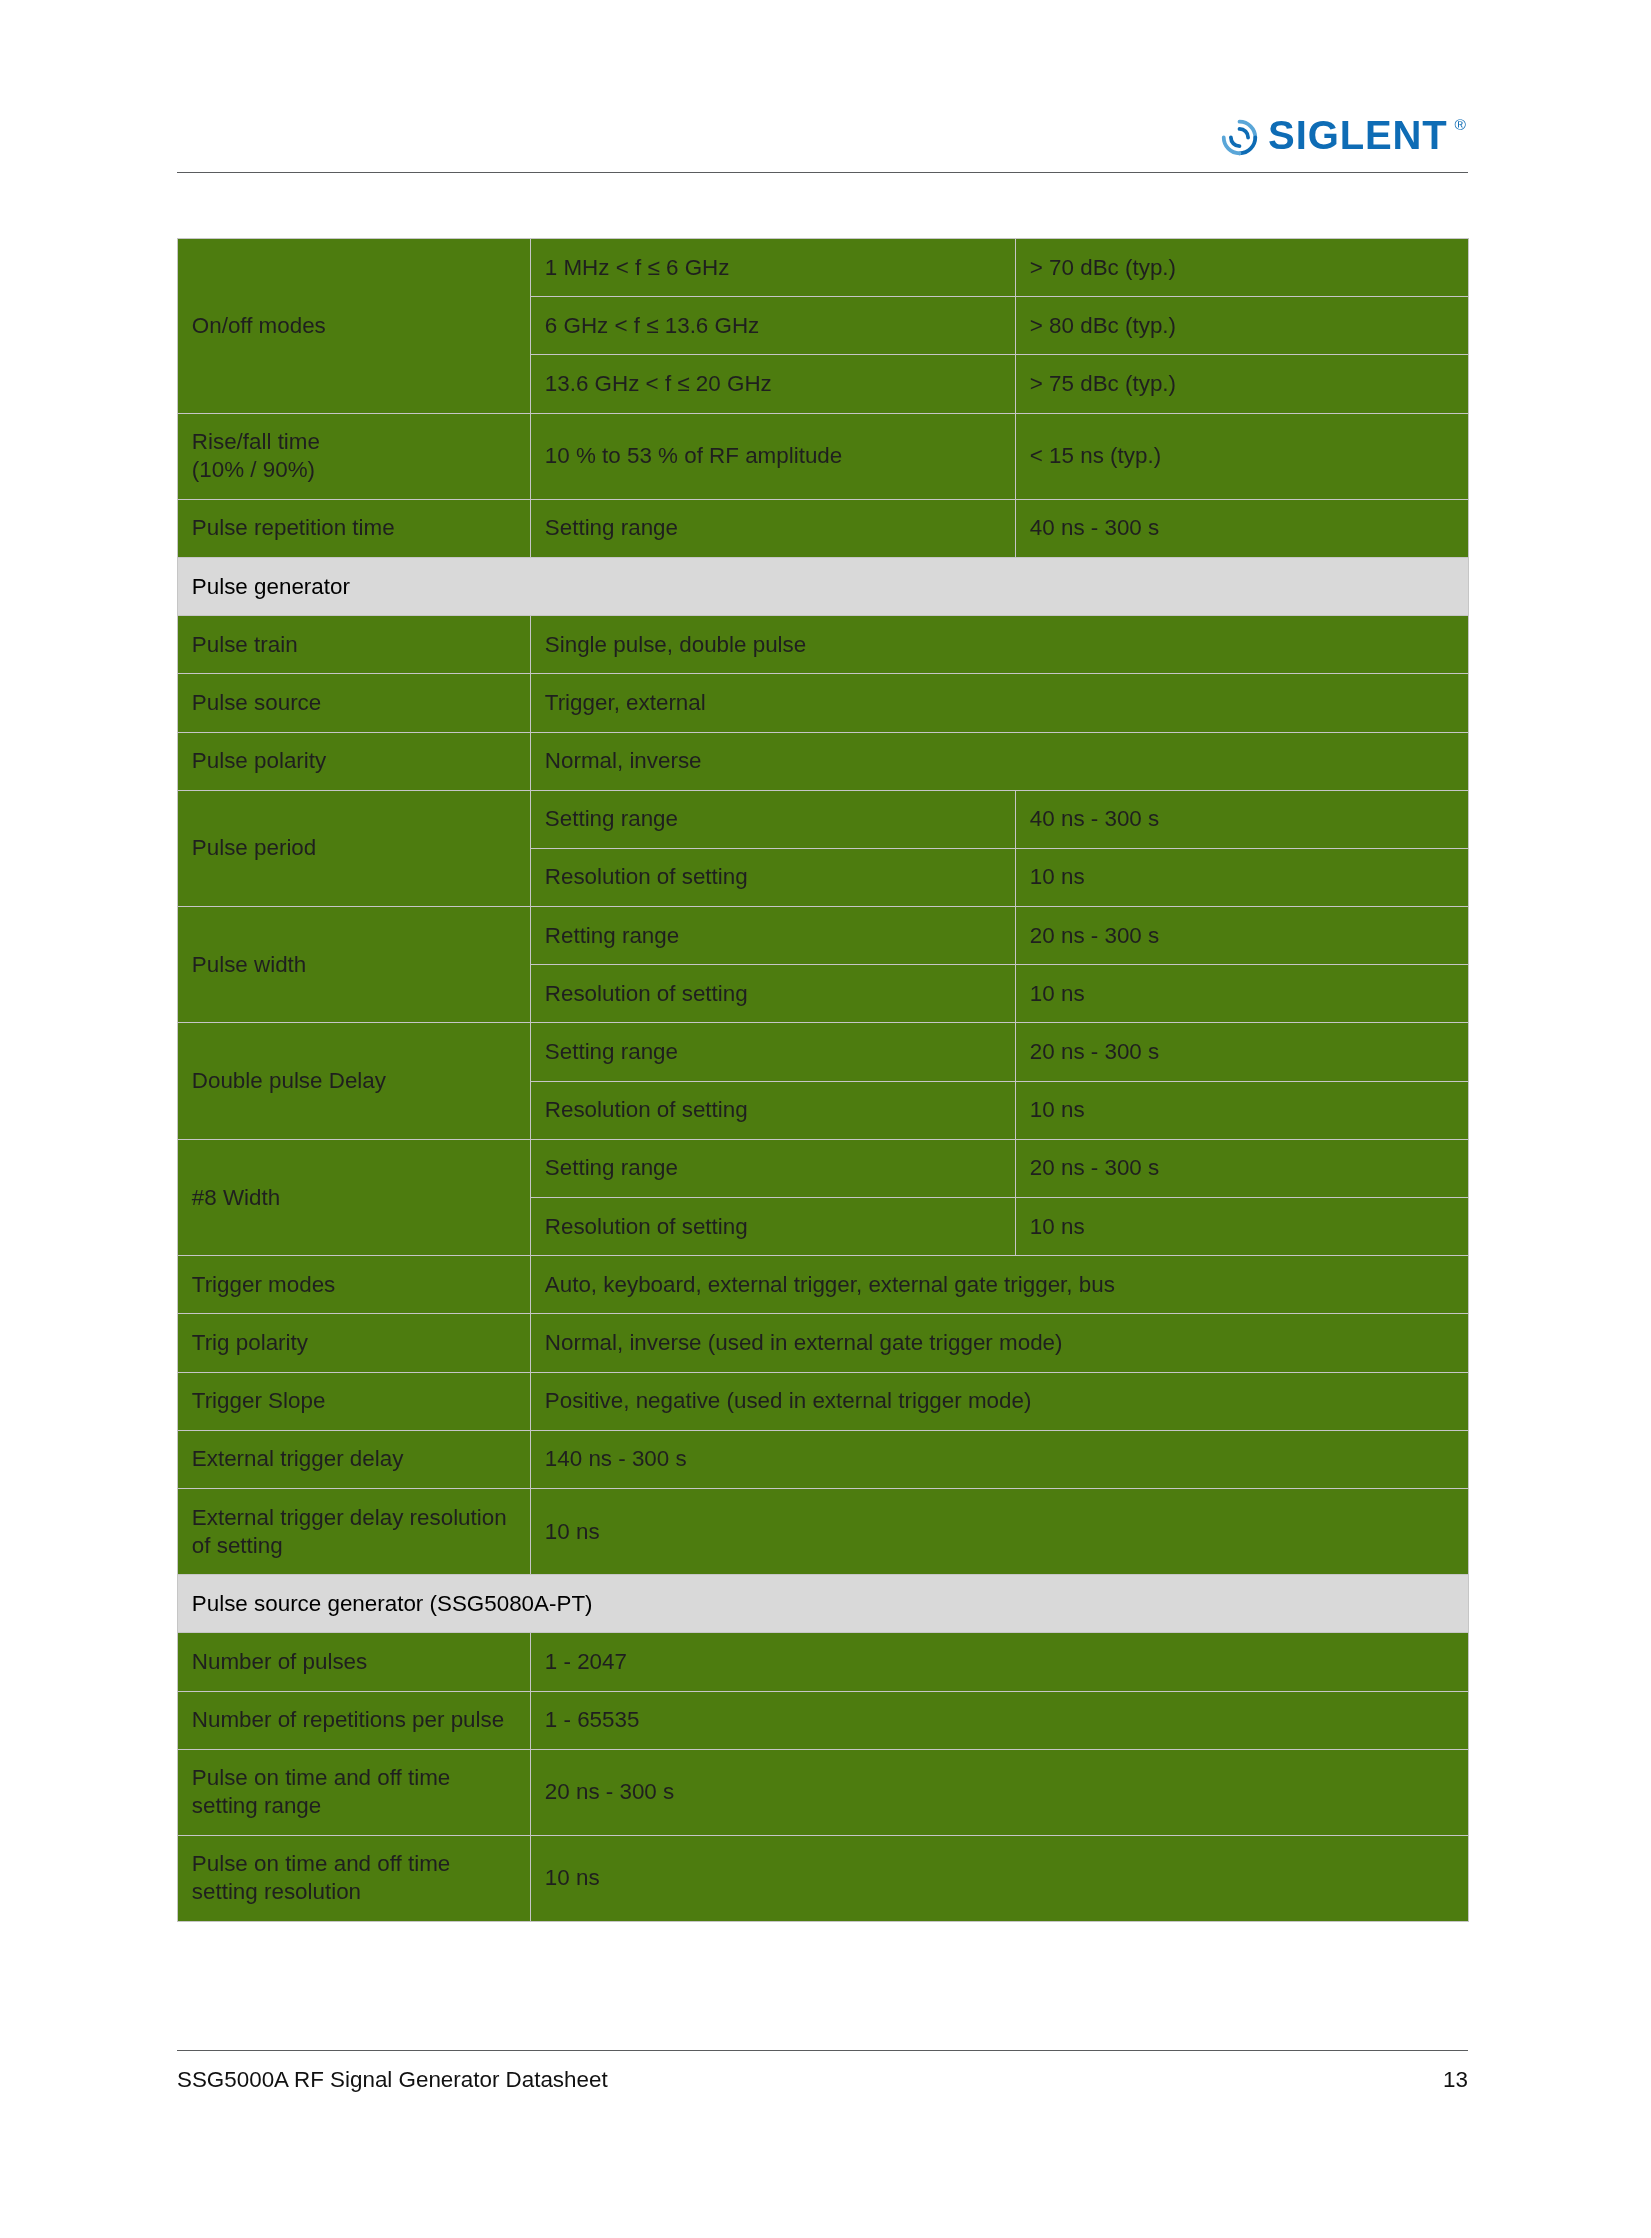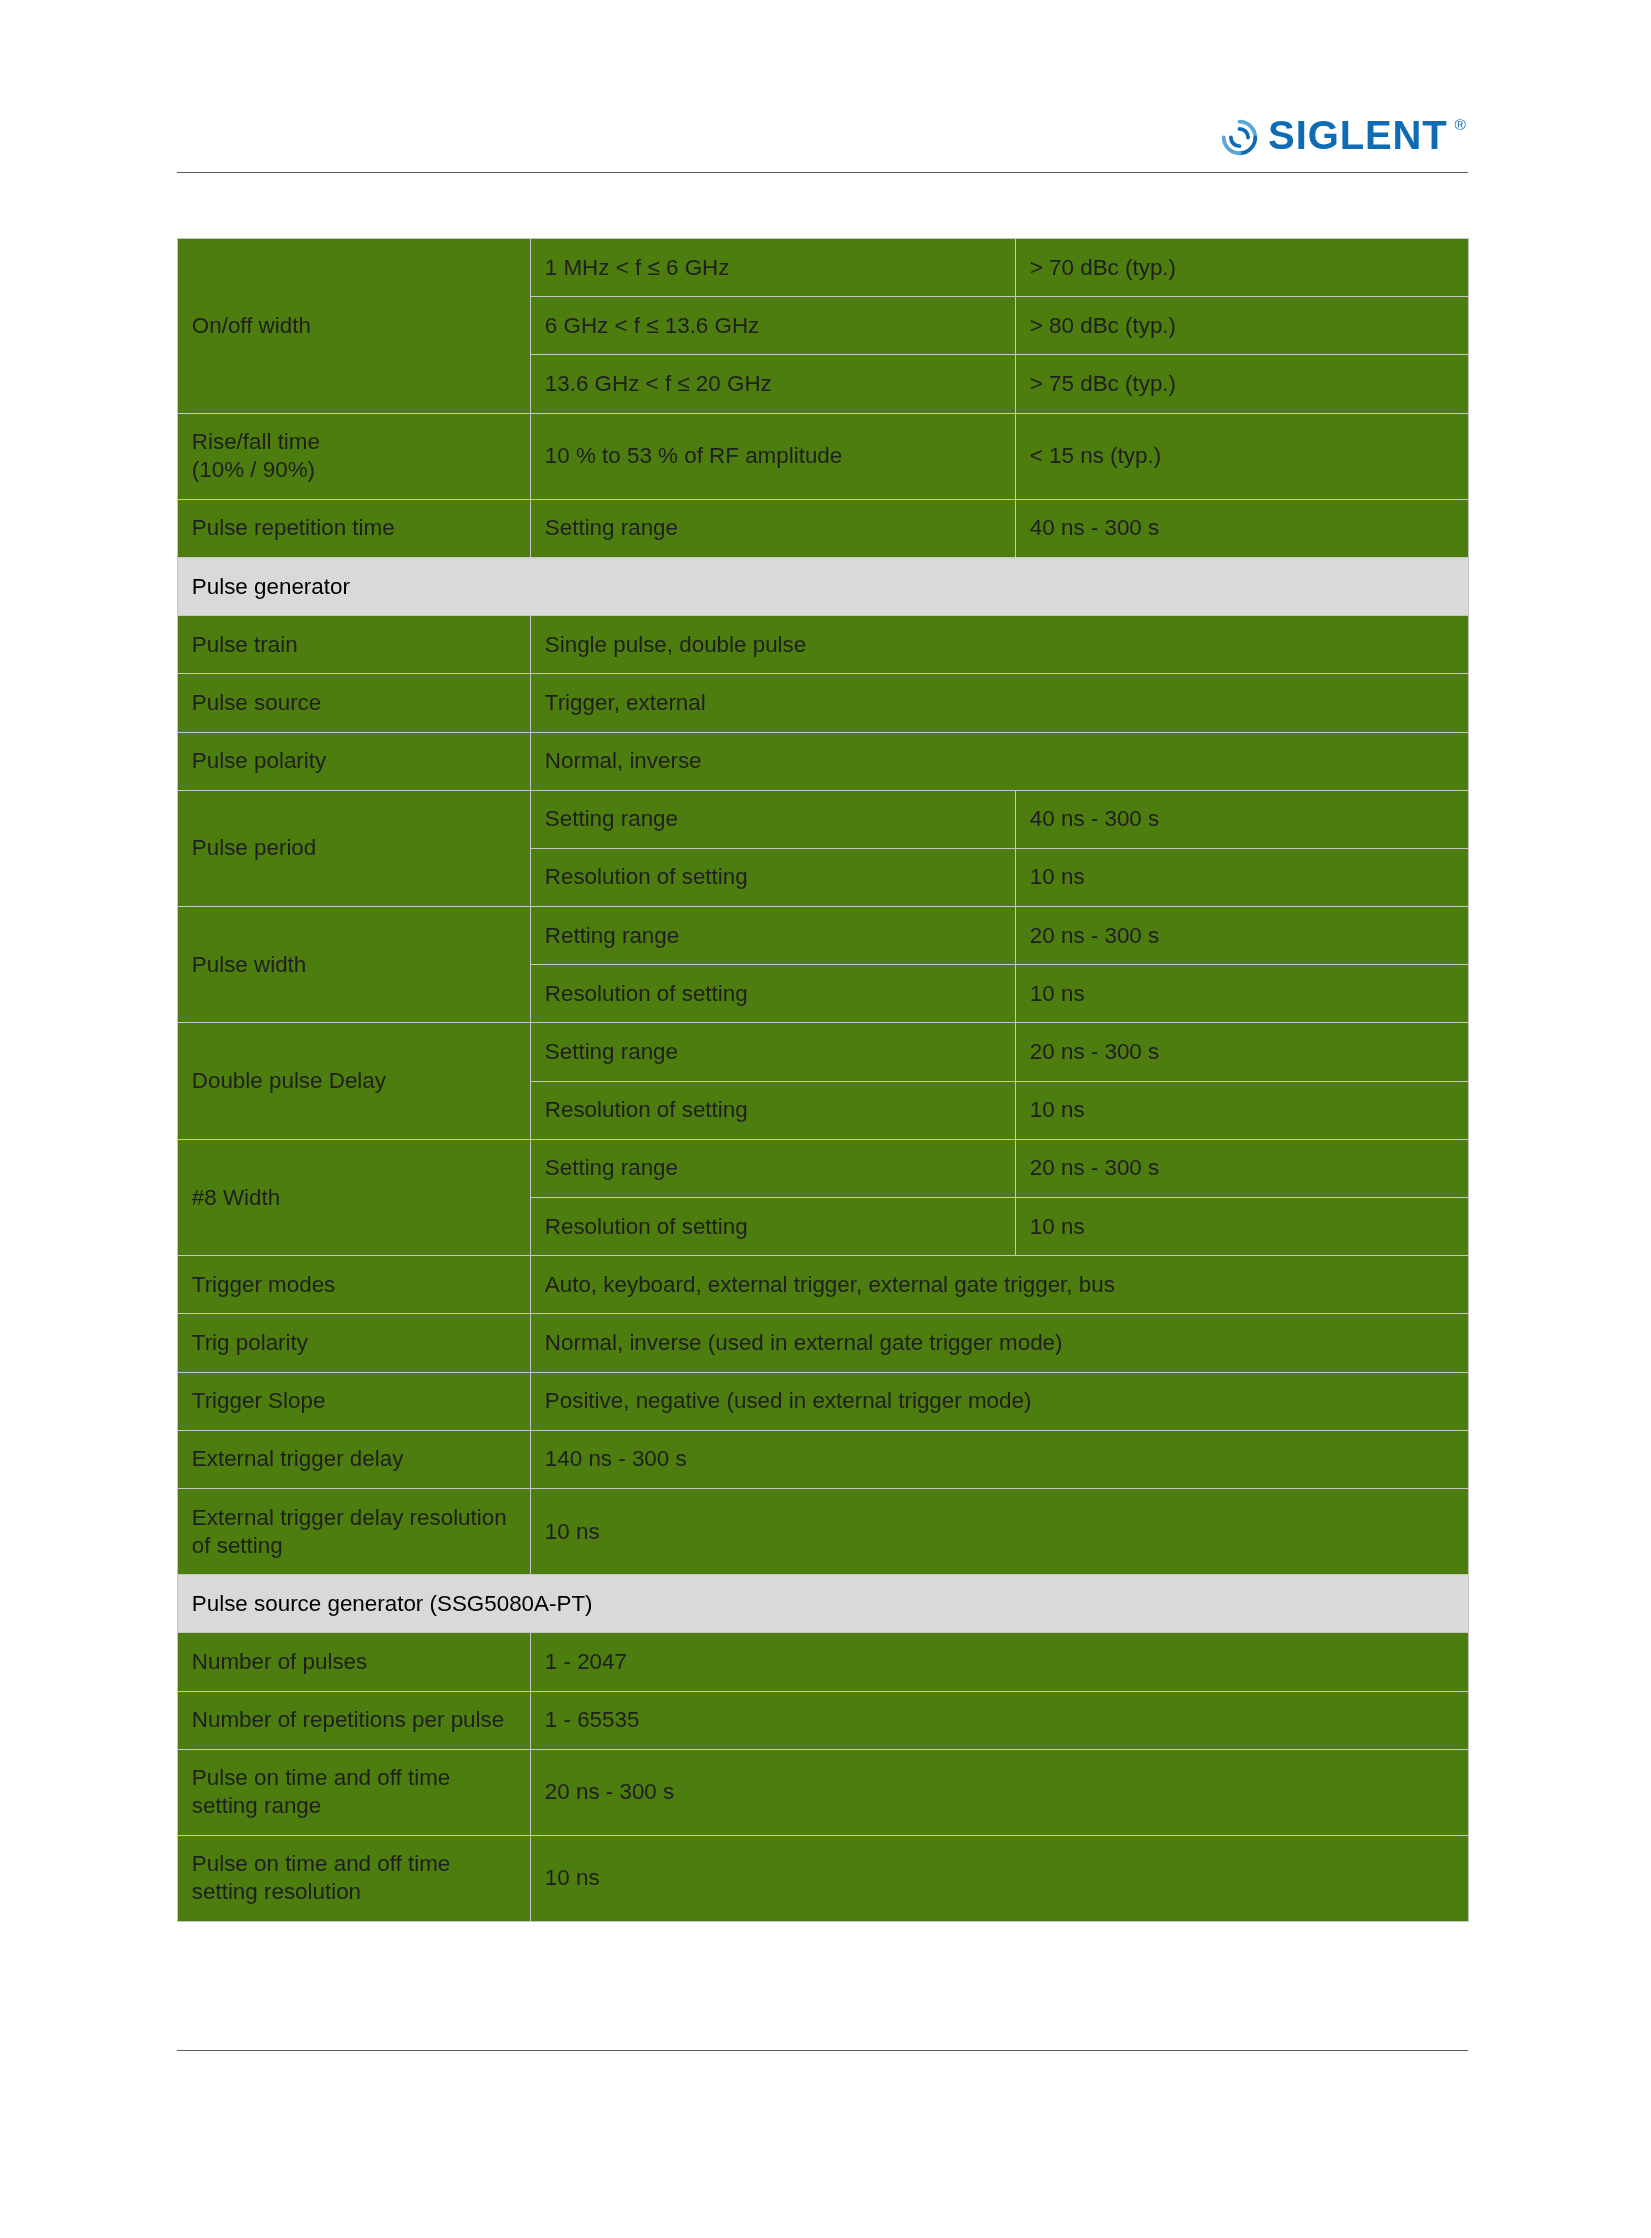--- a/index.html
+++ b/index.html
@@ -79,21 +79,21 @@
   <div class="header-rule"></div>
 
   <table class="spec">
     <colgroup>
       <col style="width:353px">
       <col style="width:485px">
       <col style="width:453px">
     </colgroup>
     <tbody>
       <tr>
-        <td rowspan="3">On/off width</td>
+        <td rowspan="3">On/off modes</td>
         <td>1 MHz &lt; f ≤ 6 GHz</td>
         <td>&gt; 70 dBc (typ.)</td>
       </tr>
       <tr>
         <td>6 GHz &lt; f ≤ 13.6 GHz</td>
         <td>&gt; 80 dBc (typ.)</td>
       </tr>
       <tr>
         <td>13.6 GHz &lt; f ≤ 20 GHz</td>
         <td>&gt; 75 dBc (typ.)</td>
@@ -196,15 +196,19 @@
         <td colspan="2">20 ns - 300 s</td>
       </tr>
       <tr>
         <td>Pulse on time and off time setting resolution</td>
         <td colspan="2">10 ns</td>
       </tr>
     </tbody>
   </table>
 
   <div class="footer-rule"></div>
+  <div class="footer-row">
+    <span>SSG5000A RF Signal Generator Datasheet</span>
+    <span>13</span>
+  </div>
 
 </div>
 
 
 </body></html>

